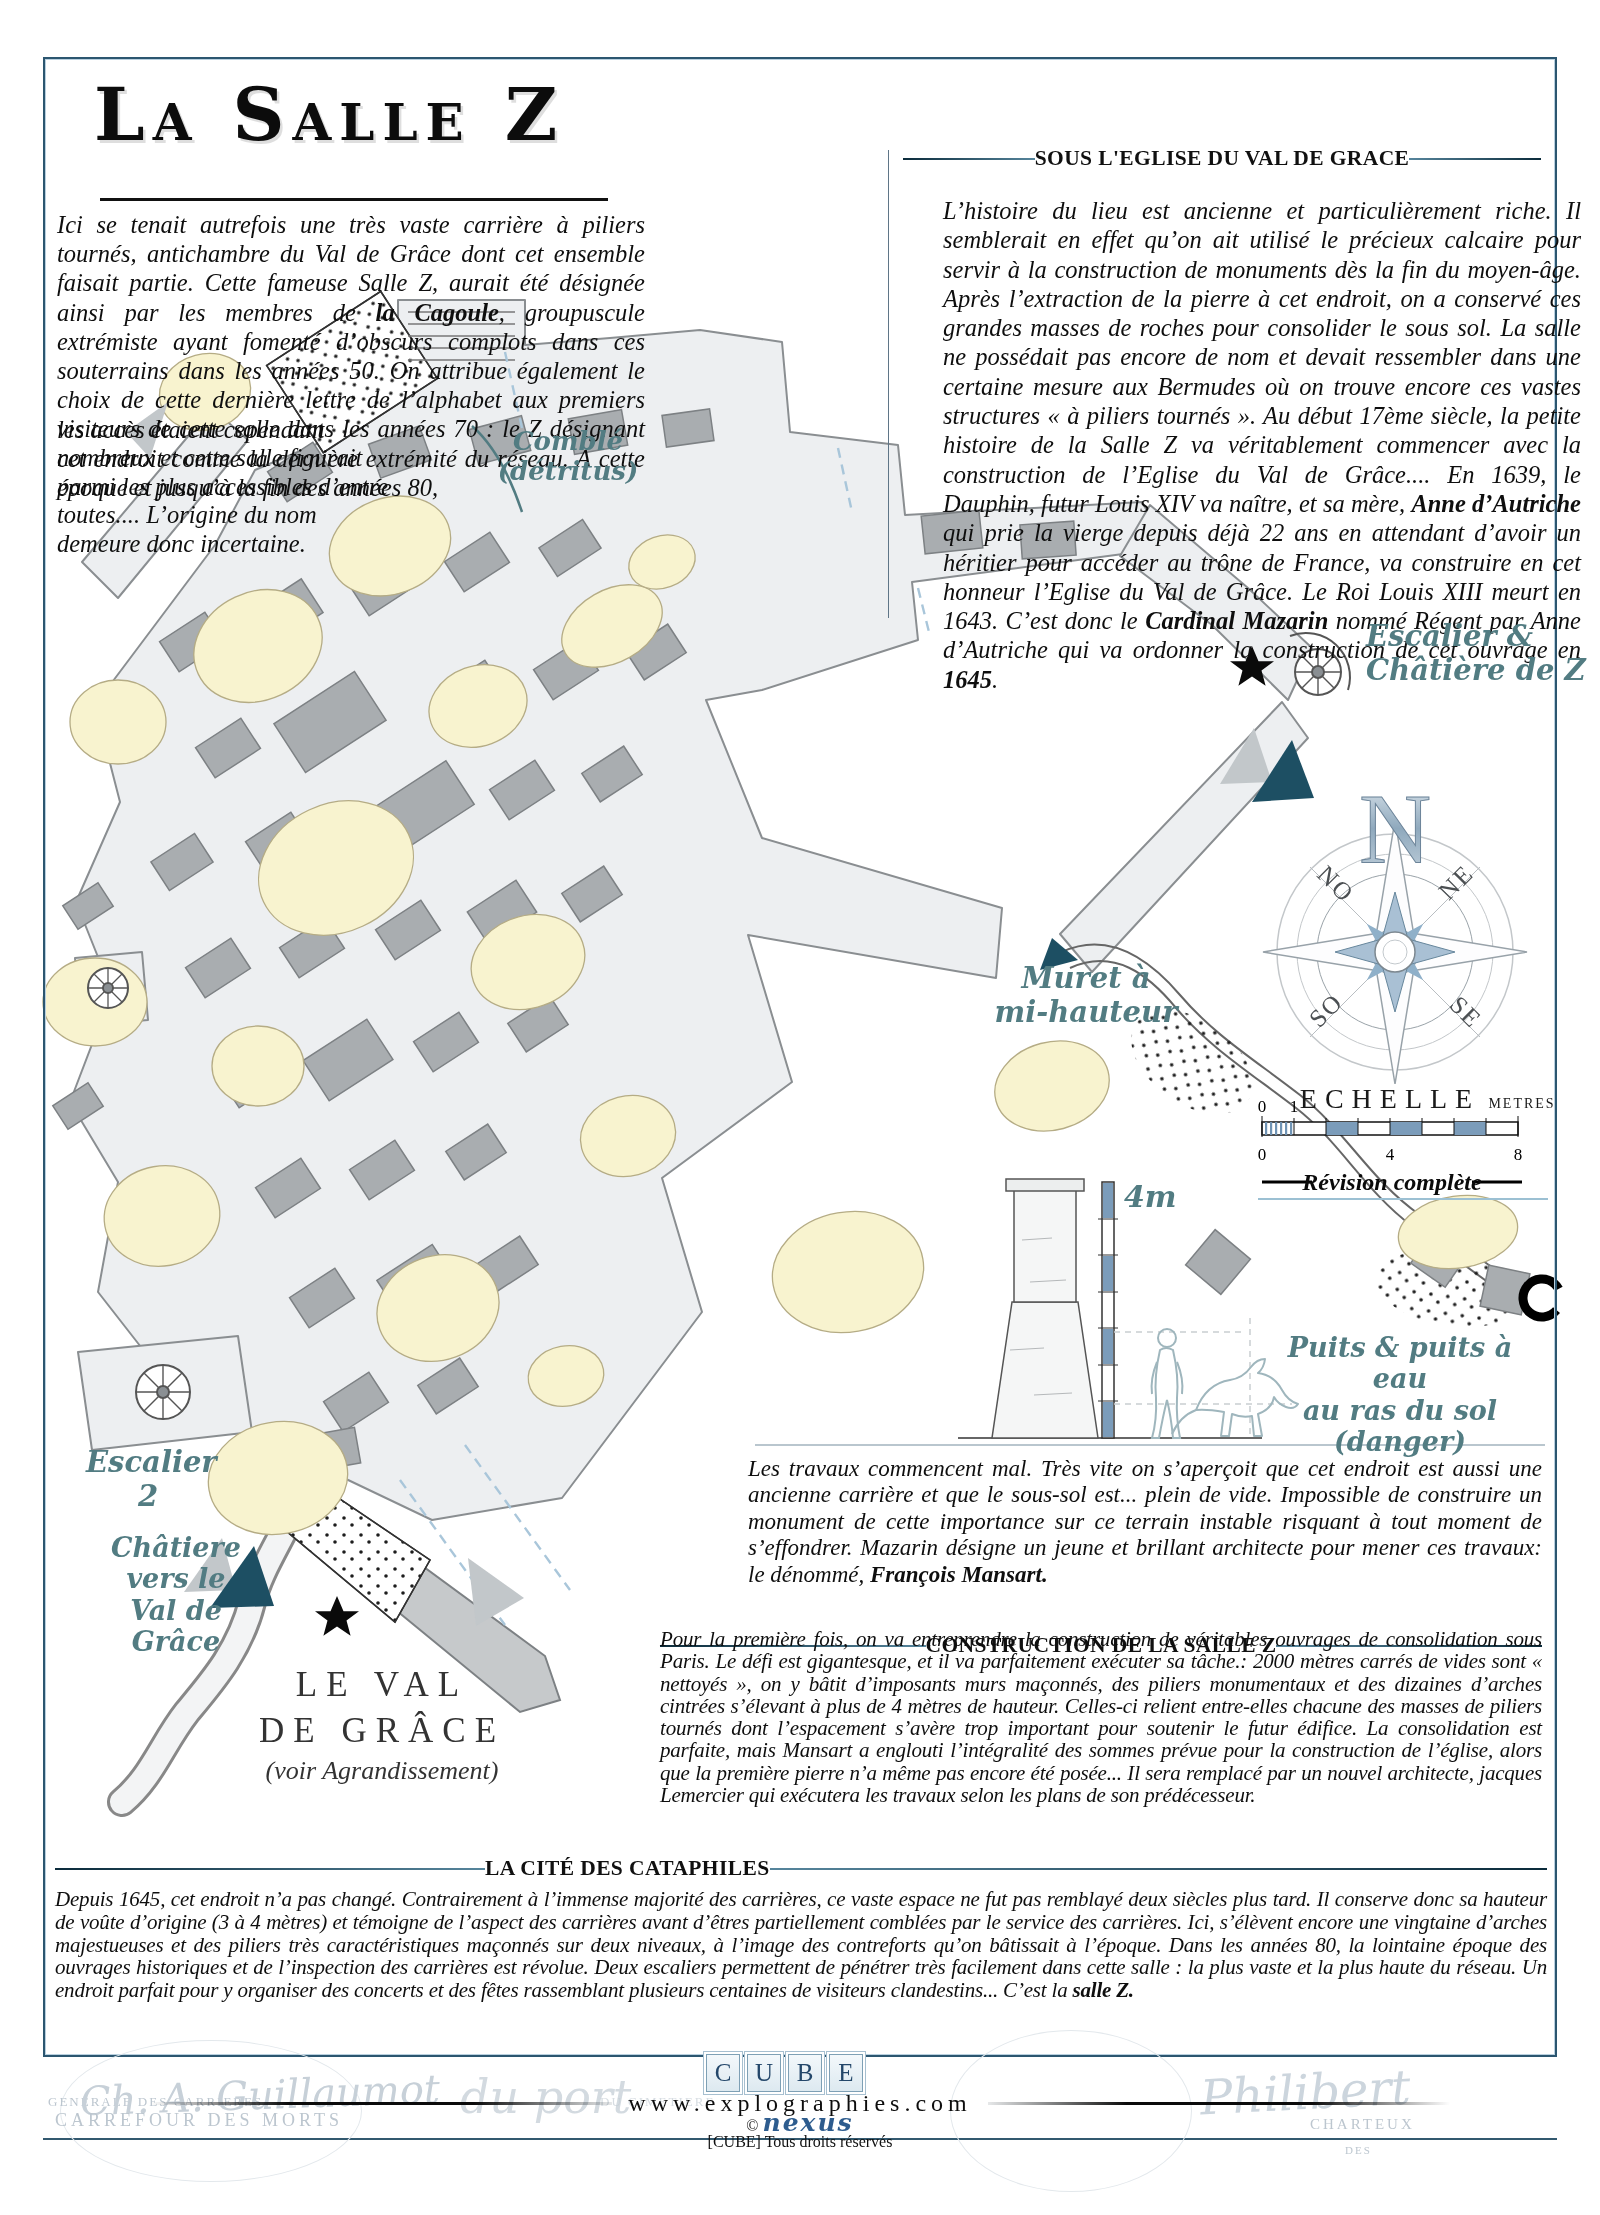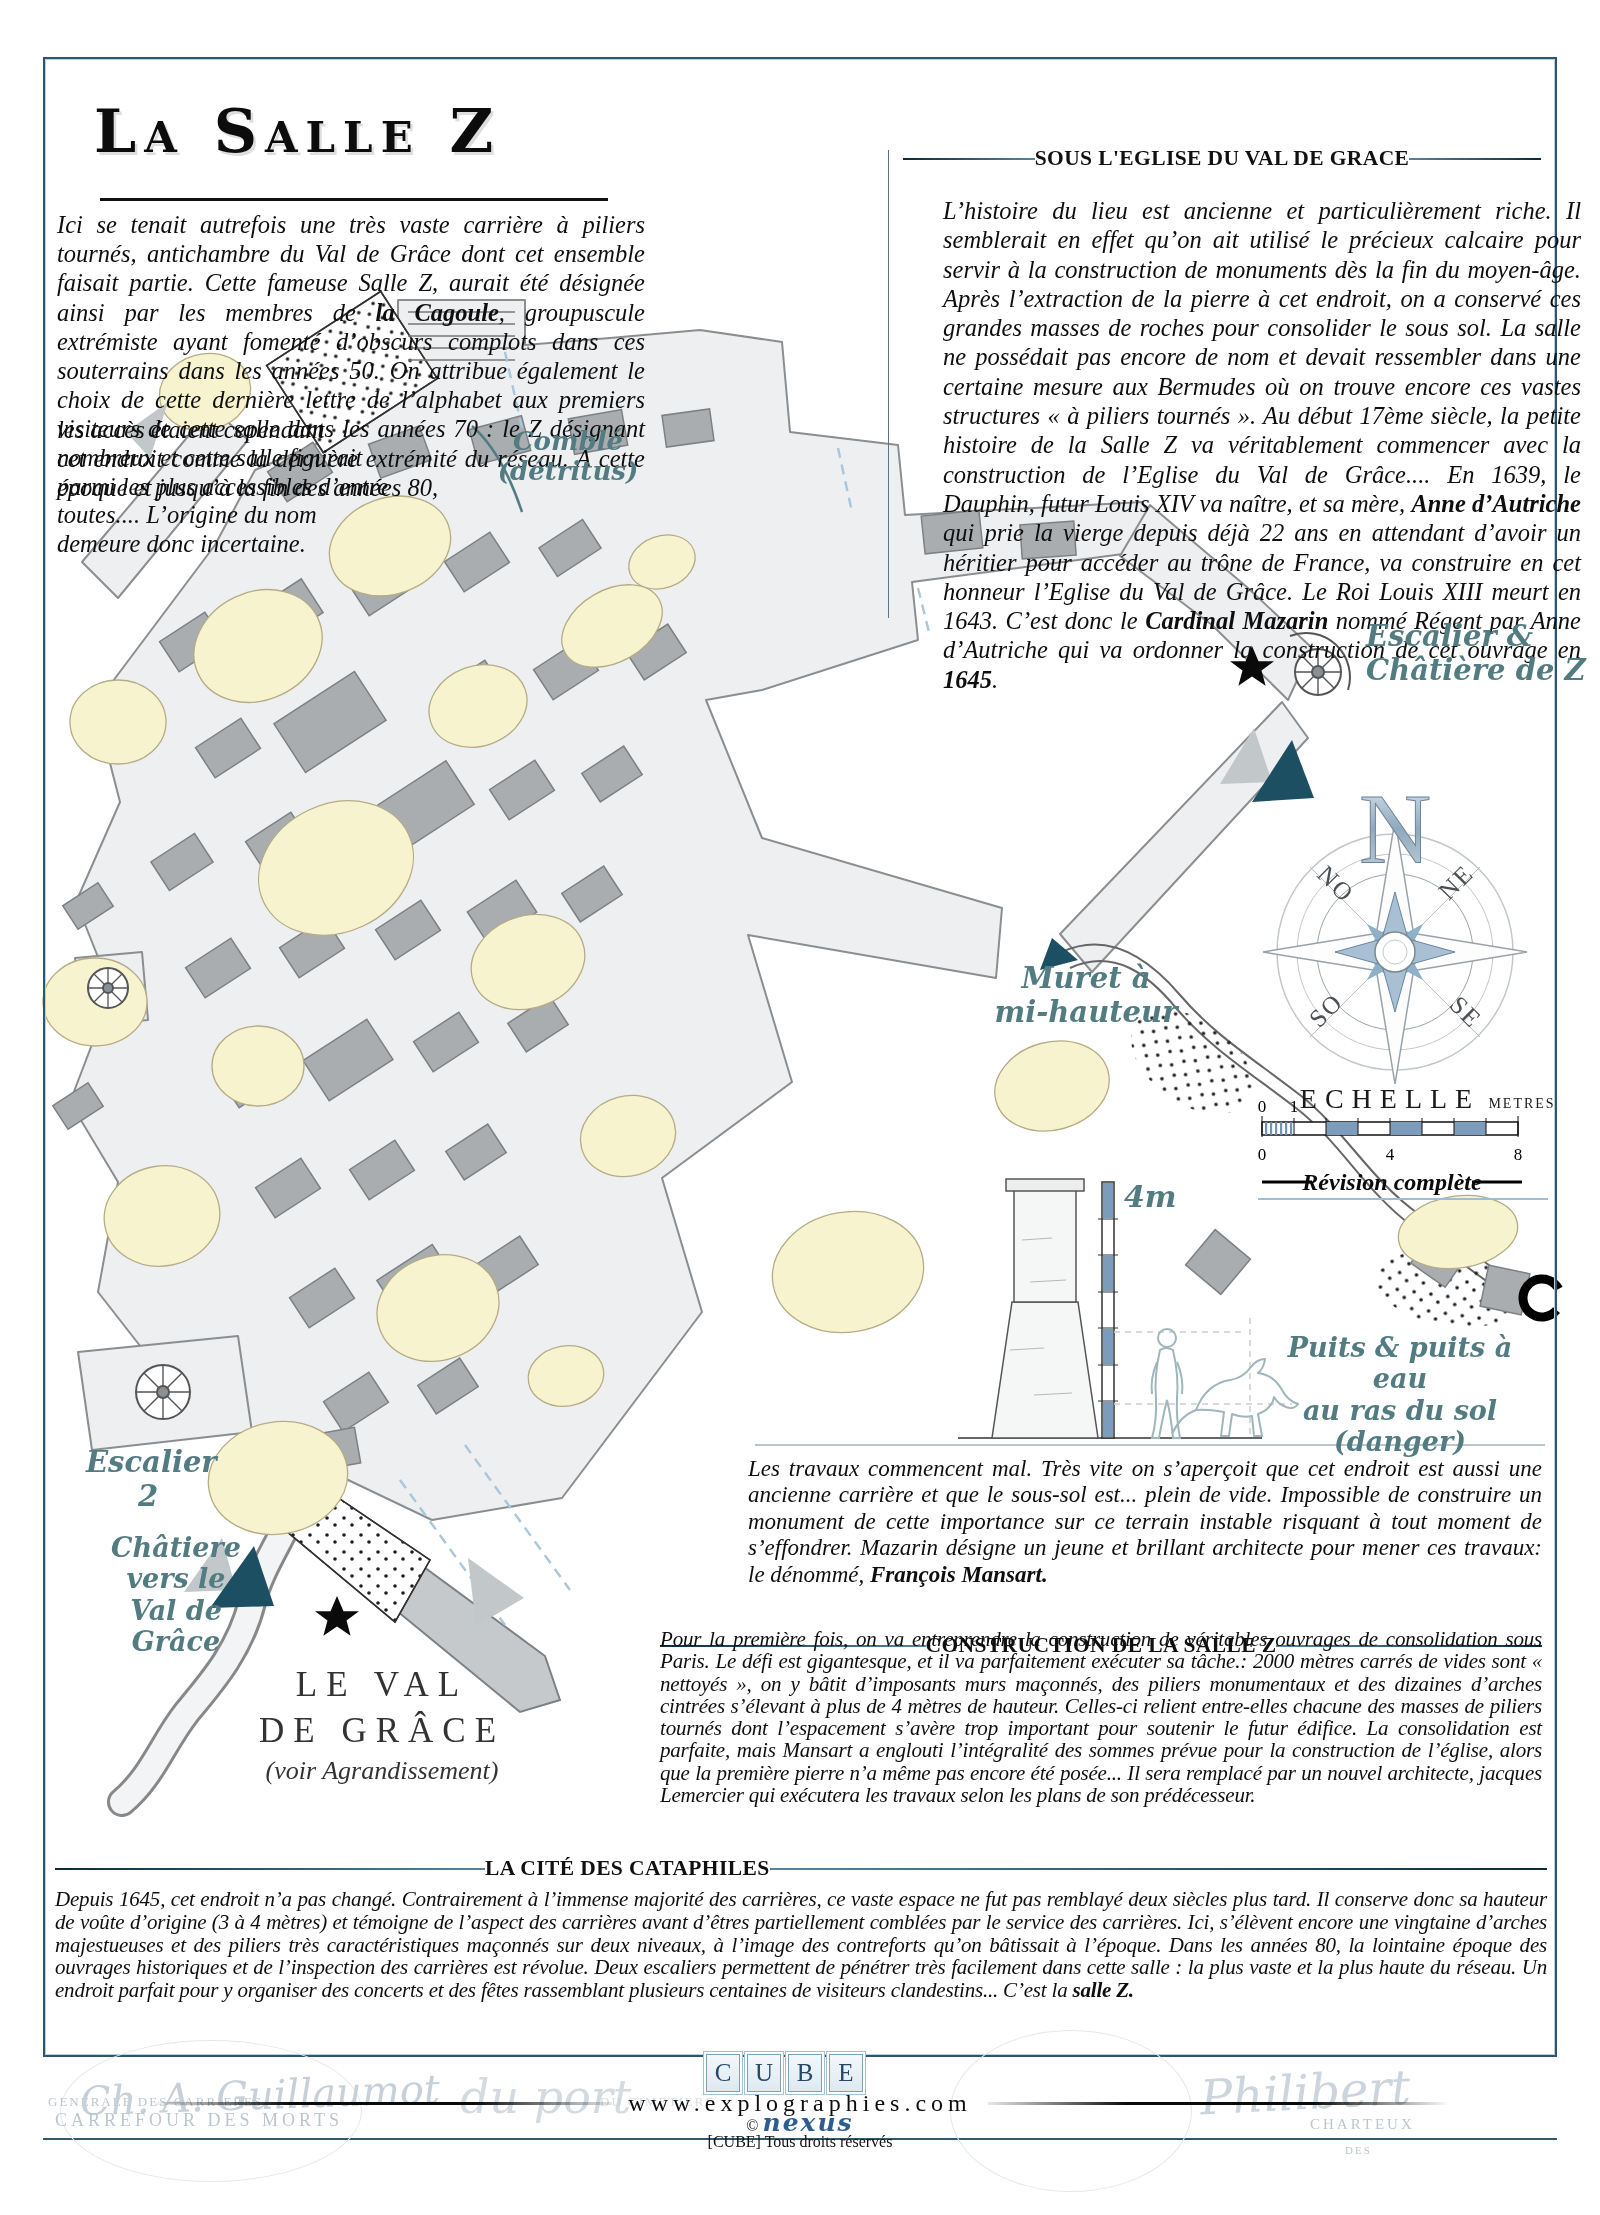--- a/index.html
+++ b/index.html
@@ -9,22 +9,22 @@
 
   
   .frame{left:43px;top:57px;width:1510px;height:1996px;border:2px solid #2c5670;
          box-shadow:inset 0 0 0 1px #b9d0df;}
   .bottom-line{left:43px;top:2138px;width:1514px;height:2px;background:#33596f;}
   .col-divider{left:888px;top:150px;width:1px;height:468px;background:#5f7587;}
   .travaux-sep{left:755px;top:1444px;width:790px;height:2px;background:#b9c6ce;}
   .scale-underline{left:1258px;top:1198px;width:290px;height:2px;background:#9cc0d3;}
 
   
-  .title{left:94px;top:96px;font-family:"DejaVu Serif",serif;font-weight:700;
-         font-variant:small-caps;font-size:60px;letter-spacing:8px;color:#0c0c0c;
+  .title{left:94px;top:72px;font-family:"DejaVu Serif",serif;font-weight:700;
+         font-variant:small-caps;font-size:72px;letter-spacing:8px;color:#0c0c0c;
          text-shadow:2.5px 2.5px 0 rgba(20,20,20,.14);}
   .title-rule{left:100px;top:198px;width:508px;height:3px;background:#111;}
 
   
   .body-text{font-style:italic;color:#0e0e0e;text-align:justify;}
   .intro-p1{left:57px;top:210px;width:588px;font-size:24.5px;line-height:29.2px;}
   .intro-p2{left:57px;top:416px;width:332px;font-size:24.5px;line-height:28.4px;text-align:left;}
   .right-col{left:903px;top:196px;width:638px;font-size:24.5px;line-height:29.3px;margin-left:40px;}
   .travaux{left:748px;top:1456px;width:794px;font-size:23px;line-height:26.4px;}
   .construction{left:660px;top:1628px;width:882px;font-size:21px;line-height:22.3px;letter-spacing:-0.2px;}

